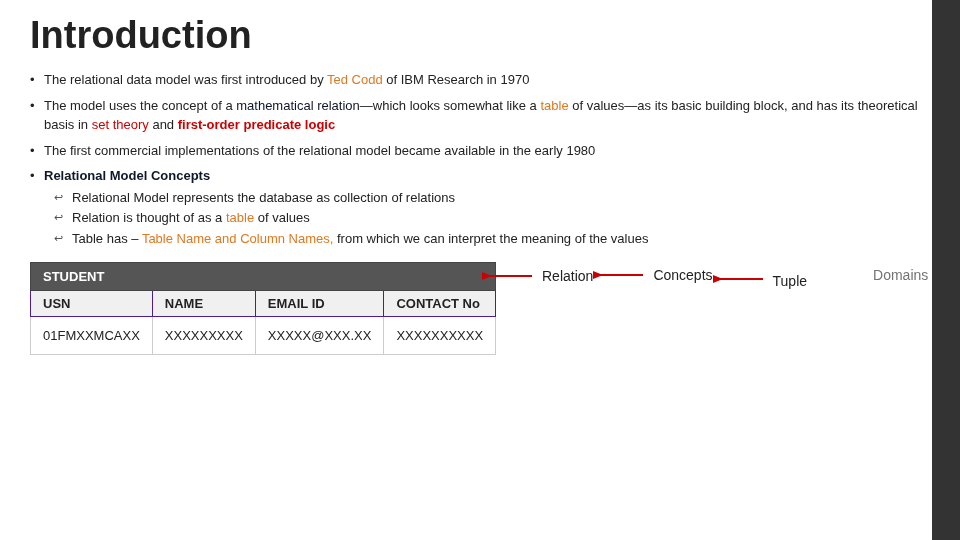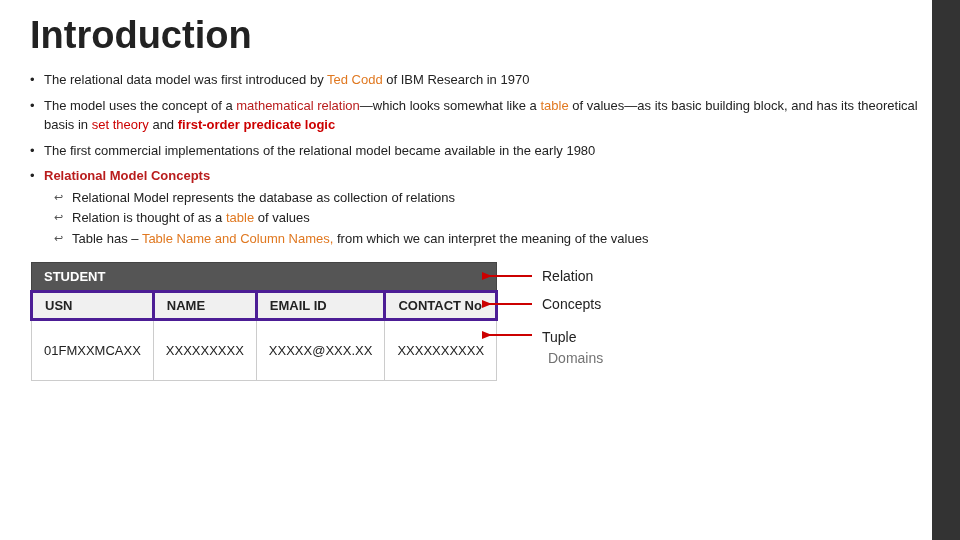--- a/index.html
+++ b/index.html
@@ -52,21 +52,21 @@
     }
     .sub-list li::before {
       content: "↩";
       position: absolute;
       left: 0;
       font-size: 11px;
       color: #555;
       top: 1px;
     }
     .highlight-orange { color: #e07820; font-weight: normal; }
-    .highlight-purple { color: #b91c1c; font-weight: normal; }
+    .highlight-purple { color: #0f172a; font-weight: normal; }
     .highlight-red { color: #cc0000; }
     .highlight-green { color: #2a7a2a; }
     .bold { font-weight: bold; }
 
     
     .table-section {
       margin-top: 14px;
       position: relative;
       display: flex;
       align-items: flex-start;
@@ -84,25 +84,25 @@
       font-weight: bold;
       padding: 6px 12px;
       font-size: 13px;
       border: 1px solid #444;
     }
     .col-header-row td {
       background: #f0f0f0;
       font-weight: bold;
       padding: 5px 12px;
       font-size: 13px;
-      border: 3px solid #4c1d95;
+      border: 1px solid #4c1d95;
     }
     .data-row td {
       background: #fff;
-      padding: 22px 12px;
+      padding: 11px 12px;
       font-size: 13px;
       border: 1px solid #ccc;
     }
 
     
     .right-sidebar {
       position: absolute;
       right: 0;
       top: 0;
       width: 28px;
@@ -164,21 +164,21 @@
         <tr class="data-row">
           <td>01FMXXMCAXX</td>
           <td>XXXXXXXXX</td>
           <td>XXXXX@XXX.XX</td>
           <td>XXXXXXXXXX</td>
         </tr>
       </tbody>
         </table>
     </div>
 
-    <div style="display:flex; flex-direction:column; margin-left:0; justify-content:flex-start;">
+    <div style="display:flex; flex-direction:row; margin-left:0; justify-content:flex-start;">
 
       <div style="display:flex; align-items:center; height:29px; margin-top:0;">
         <svg width="60" height="20">
           <line x1="0" y1="10" x2="50" y2="10" stroke="#cc0000" stroke-width="2"></line>
           <polygon points="0,6 10,10 0,14" fill="#cc0000"></polygon>
         </svg>
         <span style="font-size:14px; color:#222; white-space:nowrap;">Relation</span>
       </div>
 
       <div style="display:flex; align-items:center; height:27px;">

